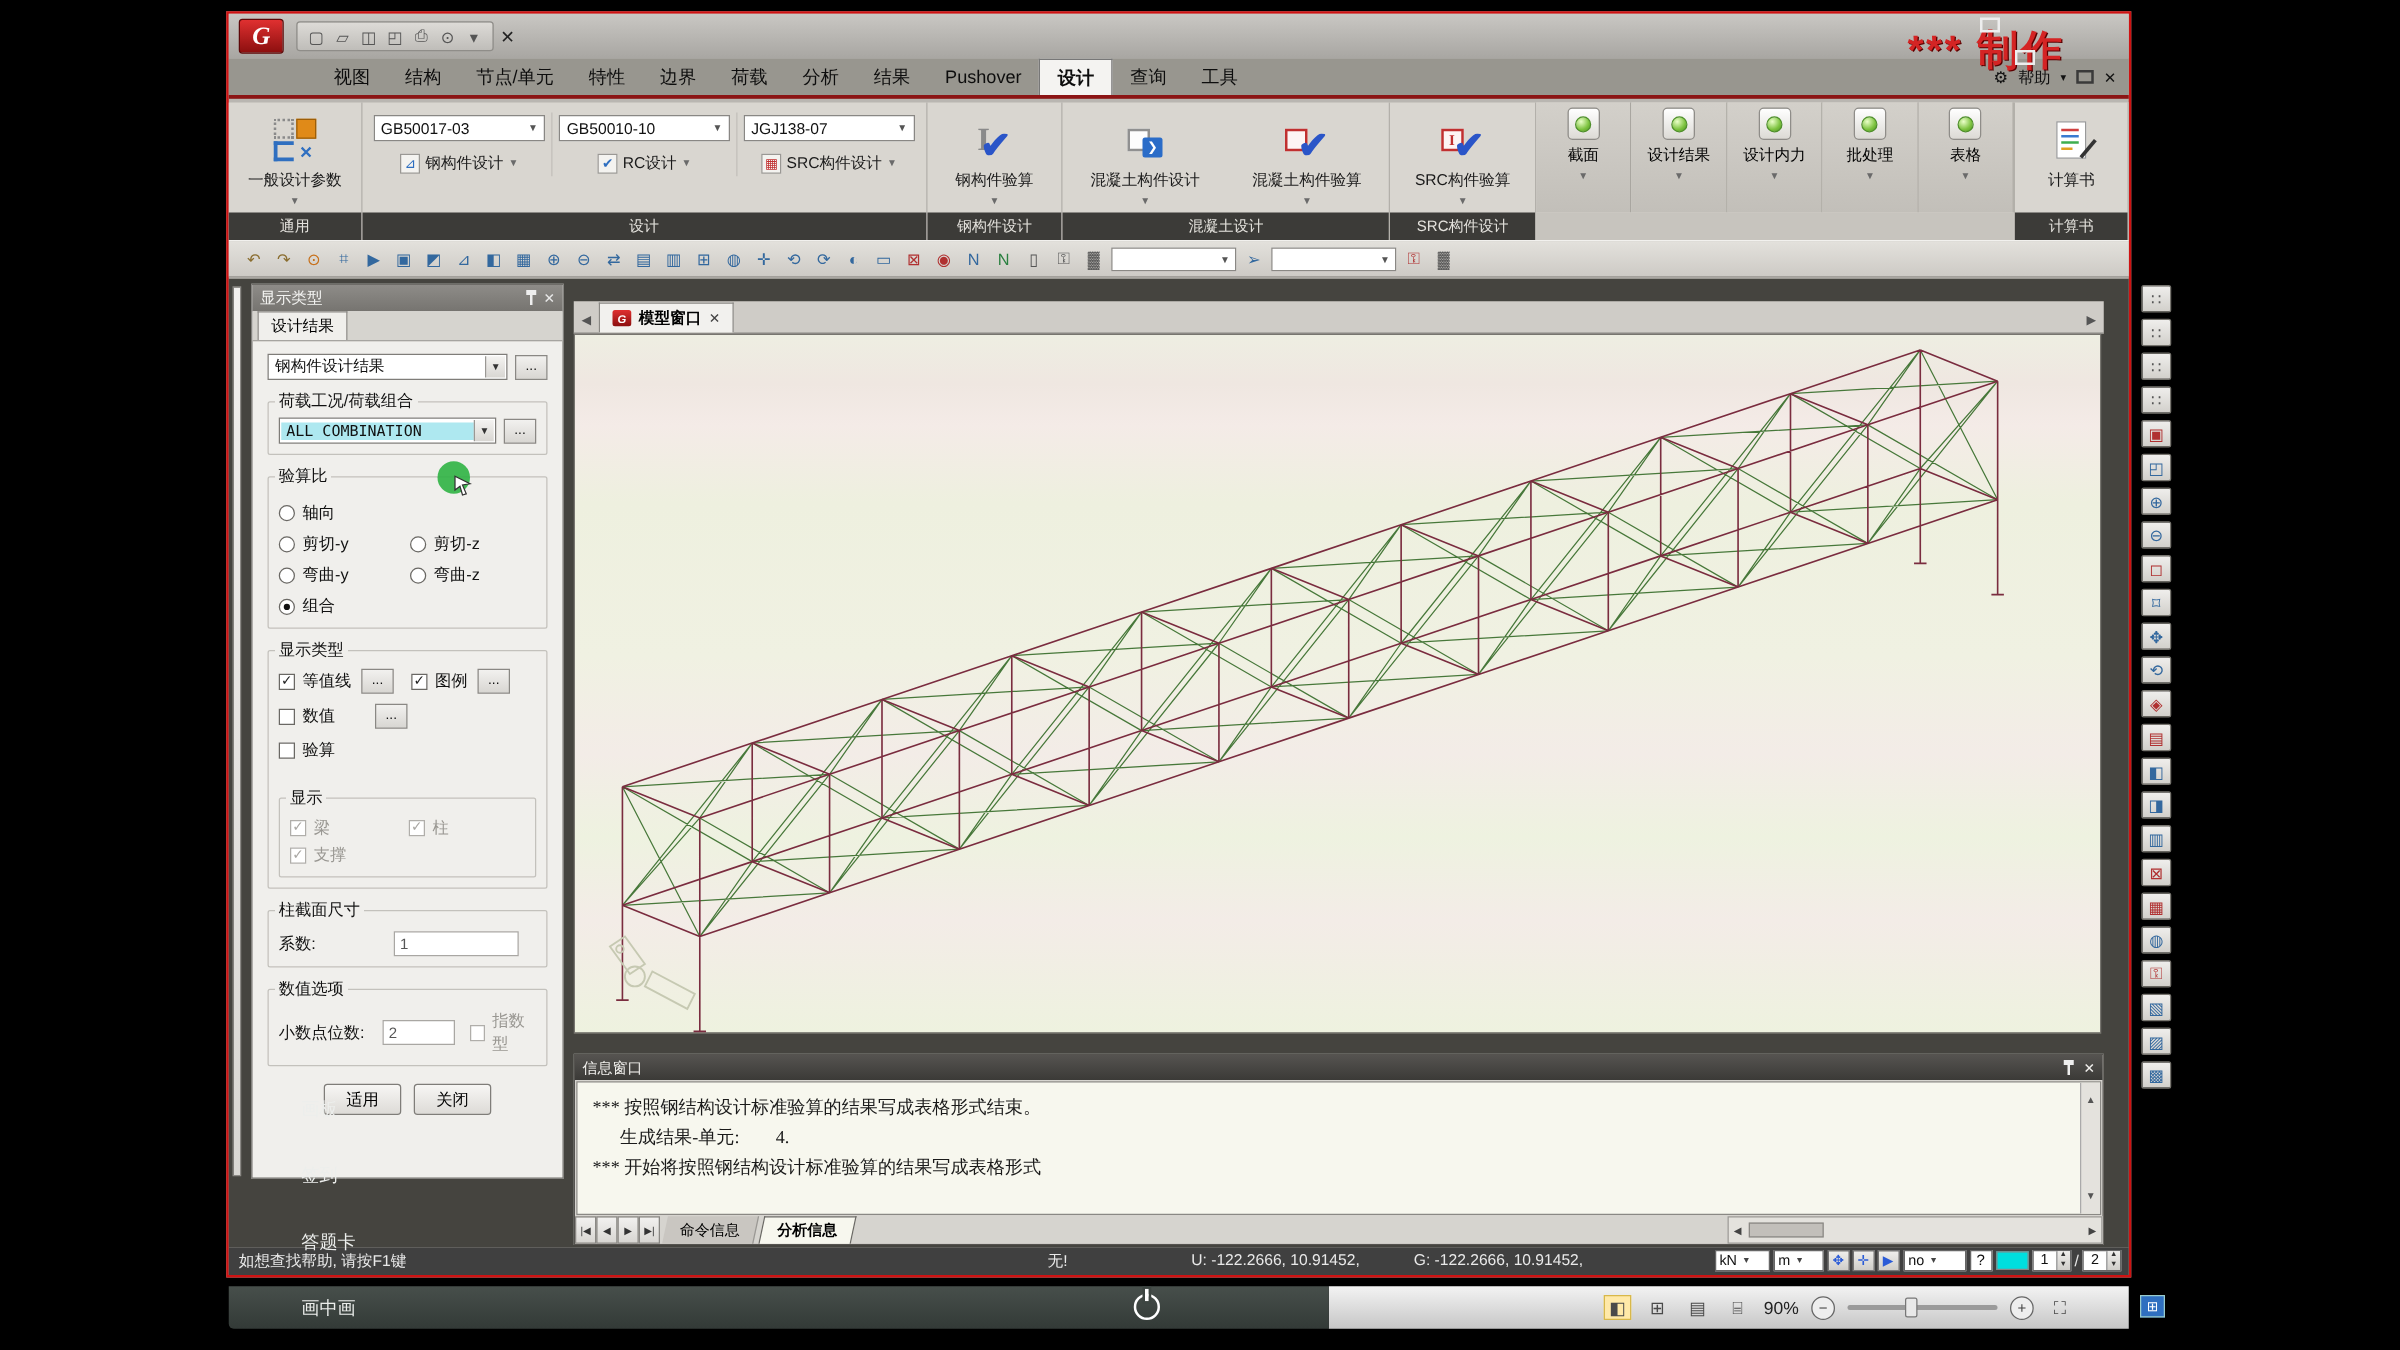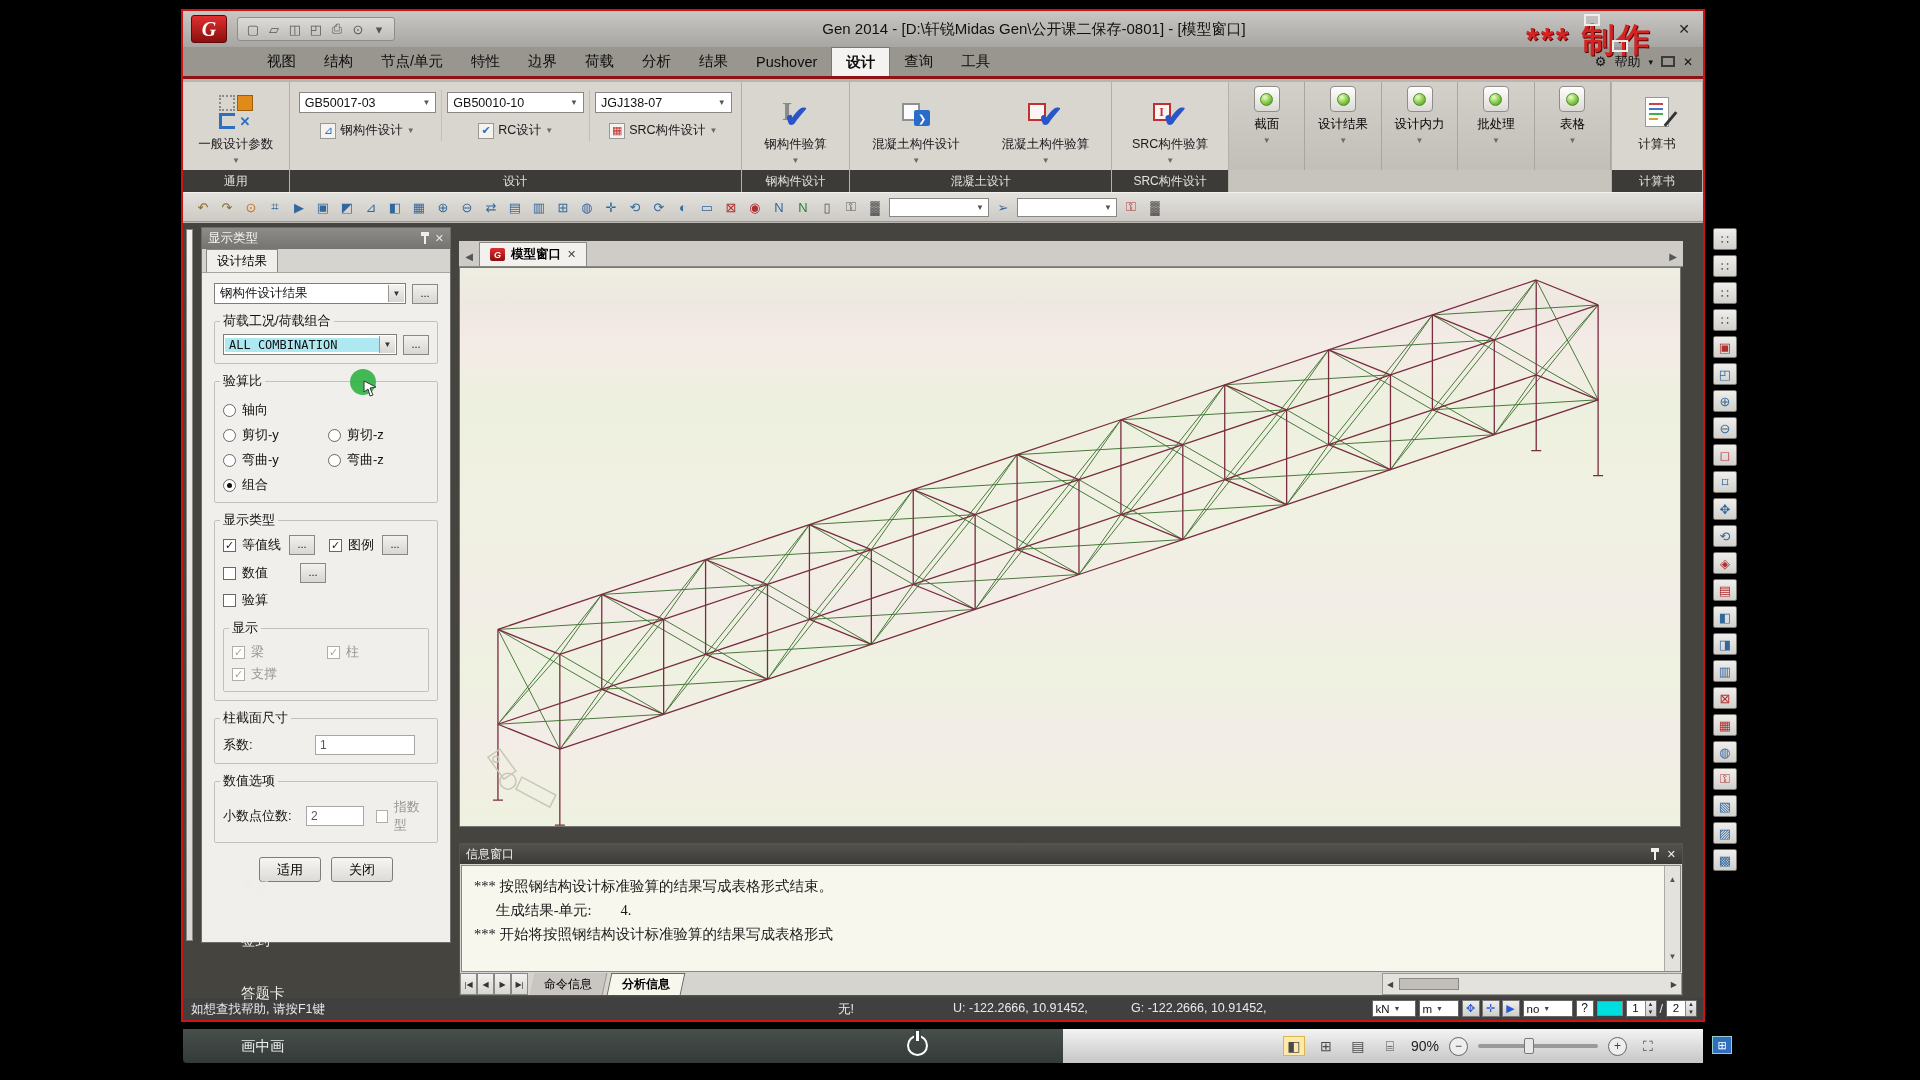--- a/index.html
+++ b/index.html
@@ -186,21 +186,20 @@
       <div class="qbar">
 
       <span class="qicon">▢</span>
           <span class="qicon">▱</span>
           <span class="qicon">◫</span>
           <span class="qicon">◰</span>
           <span class="qicon">⎙</span>
           <span class="qicon">⊙</span>
           <span class="qicon">▾</span>
         </div>
-      <div class="title-text">Gen 2014 - [D:\轩锐Midas Gen\公开课二保存-0801] - [模型窗口]</div>
       <div class="tb-close">✕</div>
     </div>
 
     <div class="menubar">
       <span class="menu-item">视图</span>
       <span class="menu-item">结构</span>
       <span class="menu-item">节点/单元</span>
       <span class="menu-item">特性</span>
       <span class="menu-item">边界</span>
       <span class="menu-item">荷载</span>
@@ -526,21 +525,21 @@
             </div>
             <div class="check-row">
               <span class="cbox"></span>
                 <span>数值</span>
               <span class="dots-btn" style="margin-left:26px;">...</span>
             </div>
             <div class="check-row">
               <span class="cbox"></span>
                 <span>验算</span>
             </div>
-            <fieldset style="margin-top:10px;">
+            <fieldset style="margin-top:20px;">
               <legend>显示</legend>
               <div style="display:grid; grid-template-columns:95px 1fr;">
                 <span class="check-row" style="margin-top:2px;">
                     <span class="cbox dis">✓</span>
                     <span class="lbl-dis">梁</span>
                   </span>
                 <span class="check-row" style="margin-top:2px;">
                     <span class="cbox dis">✓</span>
                     <span class="lbl-dis">柱</span>
                   </span>

